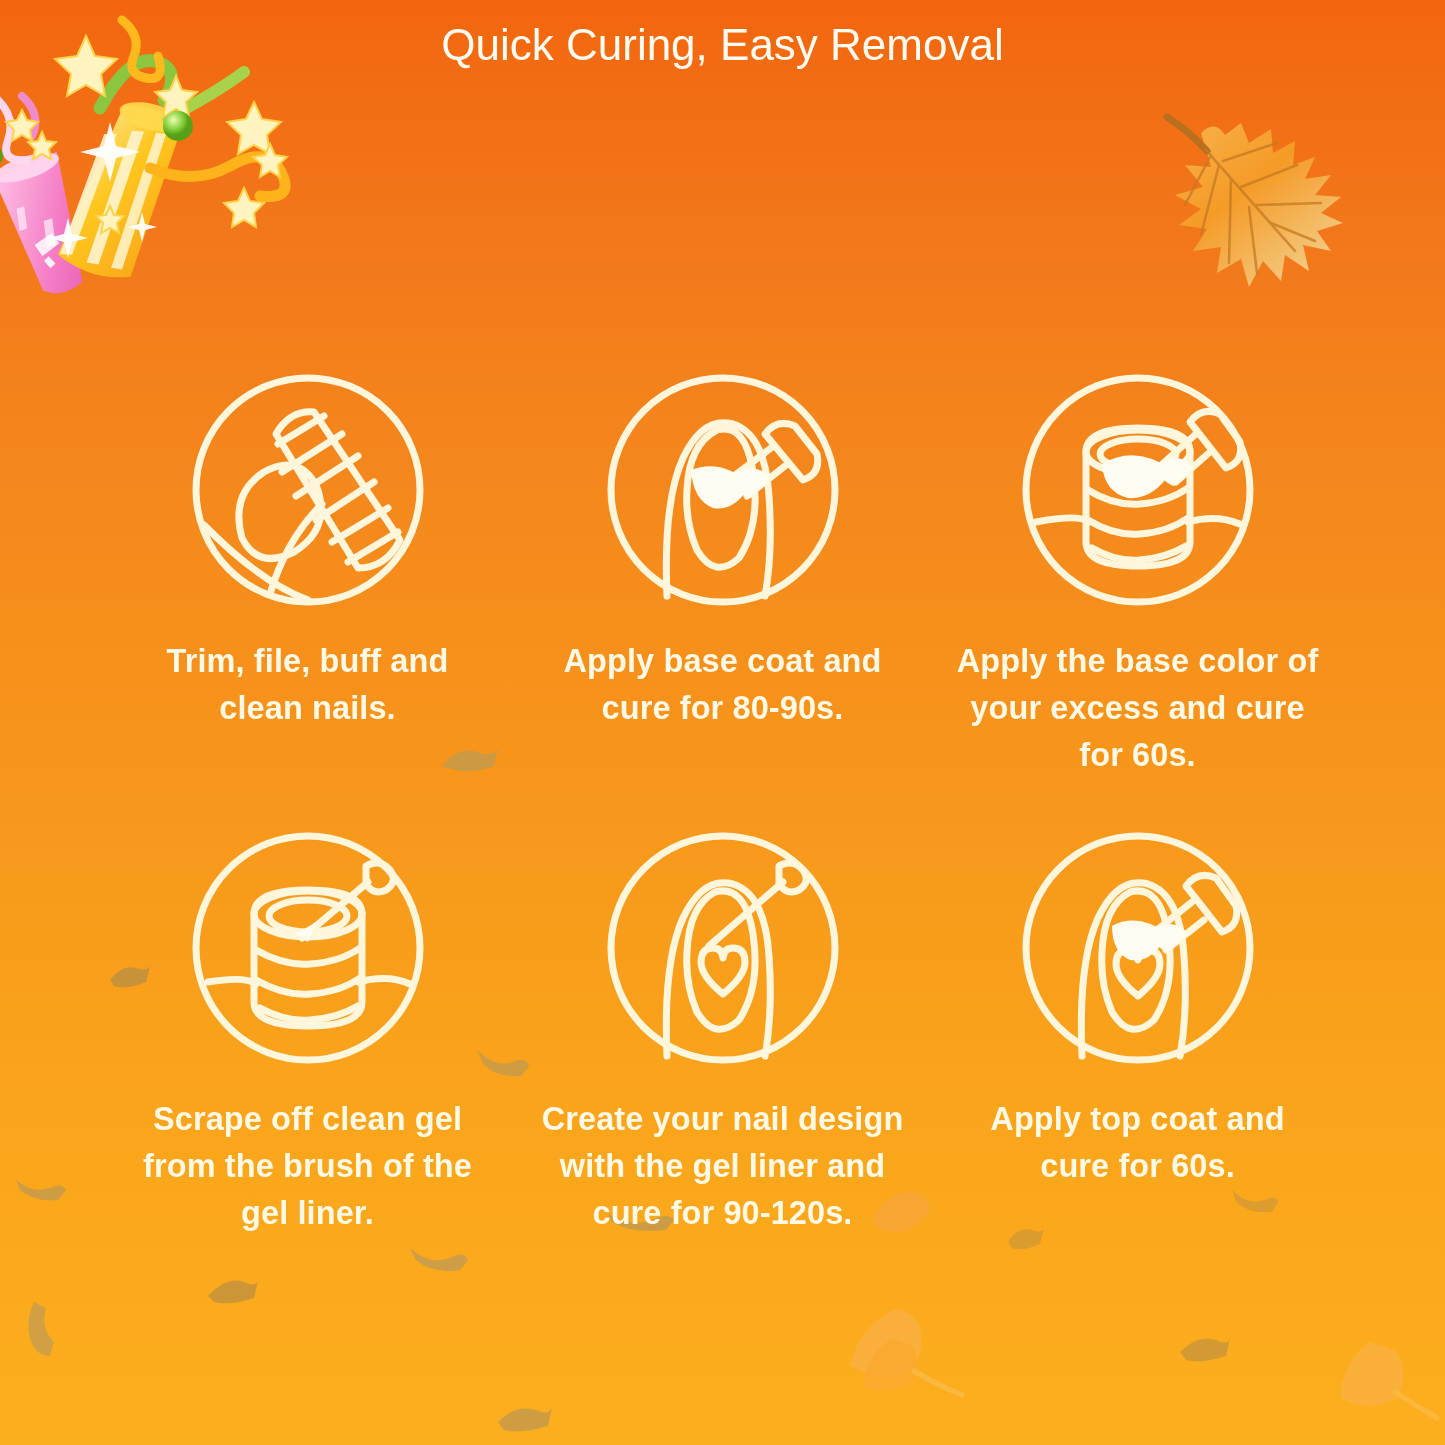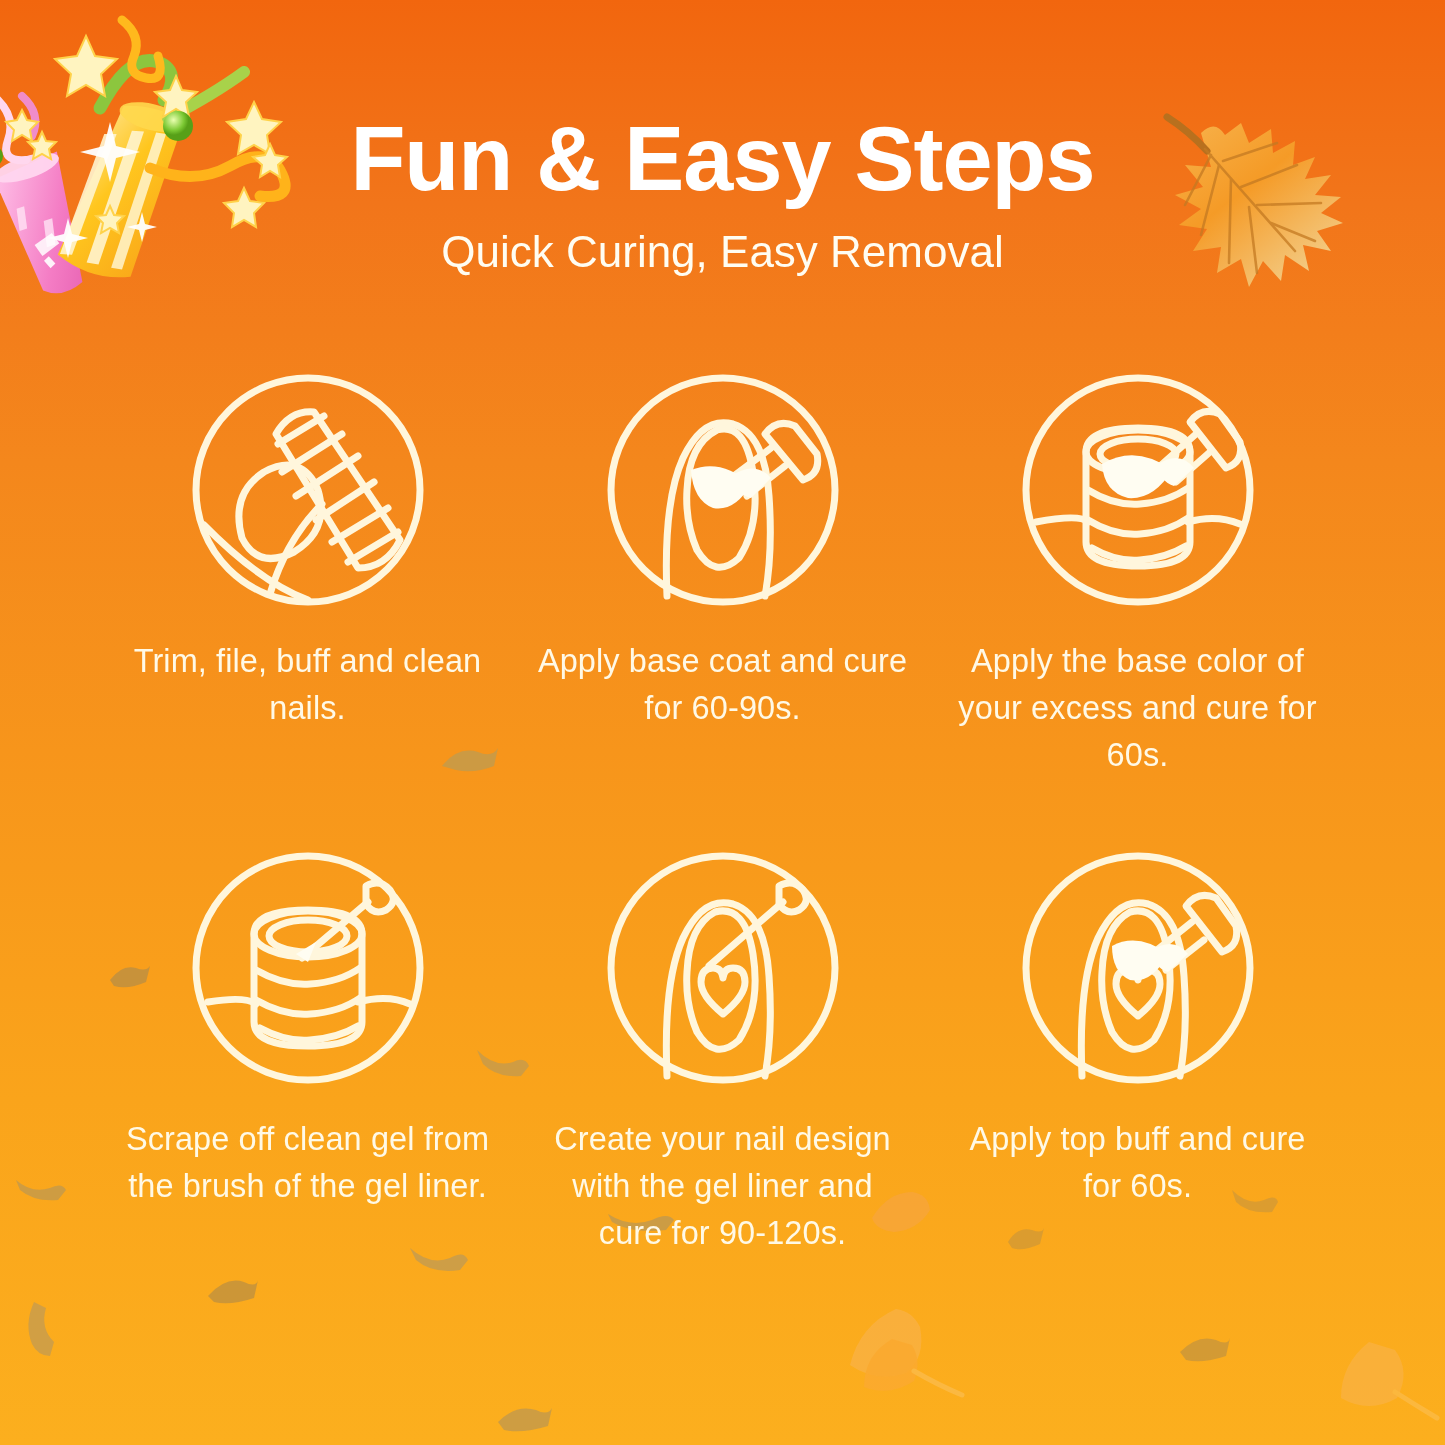--- a/index.html
+++ b/index.html
@@ -57,21 +57,22 @@
     letter-spacing:0px;
   }
 
   
   #steps {
     position:absolute;
     top:372px; left:100px;
     width:1245px;
     display:grid;
     grid-template-columns:repeat(3, 1fr);
-    row-gap:72px;
+    row-gap:52px;
+    font-weight:bold;
   }
 
   .step { display:flex; flex-direction:column; align-items:center; }
 
   .step-icon { width:236px; height:236px; }
 
   .step-caption {
     margin-top:30px;
     width:370px;
     text-align:center;
@@ -226,21 +227,20 @@
     <path d="M2 10 Q18 26 34 20 Q46 14 48 22 L42 32 Q18 34 6 22 Z" fill="#C2933F" opacity="0.55"></path>
   </svg>
   <svg class="confetti" style="left:866px; top:1182px; width:68px; height:56px;" viewBox="0 0 68 56">
     <path d="M6 36 Q22 10 46 10 Q62 12 64 28 Q52 48 28 50 Q10 48 6 36 Z" fill="#F5A448" opacity="0.55"></path>
   </svg>
   <svg class="confetti" style="left:1006px; top:1222px; width:40px; height:34px;" viewBox="0 0 40 34">
     <path d="M2 20 Q12 4 26 8 Q36 12 38 6 L34 22 Q16 30 6 26 Z" fill="#BC8F42" opacity="0.5"></path>
   </svg>
 
   <div id="header">
-    <h1 id="title">Fun &amp; Easy Steps</h1>
     <div id="subtitle">Quick Curing, Easy Removal</div>
   </div>
 
   <div id="steps">
 
     <div class="step">
       <svg class="step-icon" viewBox="0 0 236 236">
         <g fill="none" stroke="#FFF6DC" stroke-width="7" stroke-linecap="round" stroke-linejoin="round">
           <circle cx="118" cy="118" r="112"></circle>
 
@@ -276,21 +276,21 @@
           <path d="M126 106 L166 76"></path>
           <path d="M142 124 L180 94"></path>
 
           <path d="M160 62 Q172 46 190 54 L212 82 Q216 102 198 108 Z"></path>
         </g>
 
         <path d="M86 98 Q116 86 146 112 Q130 140 108 136 Q88 128 86 98 Z" fill="#FFFDF2"></path>
 
         <path d="M126 104 Q150 88 166 106 L146 126 Q130 122 126 104 Z" fill="#FFFDF2"></path>
       </svg>
-      <div class="step-caption">Apply base coat and cure for 60-90s.</div>
+      <div class="step-caption">Apply base coat and cure for 80-90s.</div>
     </div>
 
     <div class="step">
       <svg class="step-icon" viewBox="0 0 236 236">
         <g fill="none" stroke="#FFF6DC" stroke-width="7" stroke-linecap="round" stroke-linejoin="round">
           <circle cx="118" cy="118" r="112"></circle>
 
           <path d="M16 150 Q60 142 68 150"></path>
           <path d="M168 150 Q196 142 220 152"></path>
 
@@ -370,17 +370,17 @@
 
           <path d="M132 104 L172 72"></path>
           <path d="M146 120 L184 90"></path>
 
           <path d="M166 56 Q178 40 196 48 L216 76 Q220 96 202 102 Z"></path>
         </g>
 
         <path d="M92 96 Q118 82 148 104 Q132 134 110 130 Q92 122 92 96 Z" fill="#FFFDF2"></path>
         <path d="M132 100 Q154 86 168 104 L148 122 Q134 118 132 100 Z" fill="#FFFDF2"></path>
       </svg>
-      <div class="step-caption">Apply top buff and cure for 60s.</div>
+      <div class="step-caption">Apply top coat and cure for 60s.</div>
     </div>
 
   </div>
 </div>
 
 </body></html>

